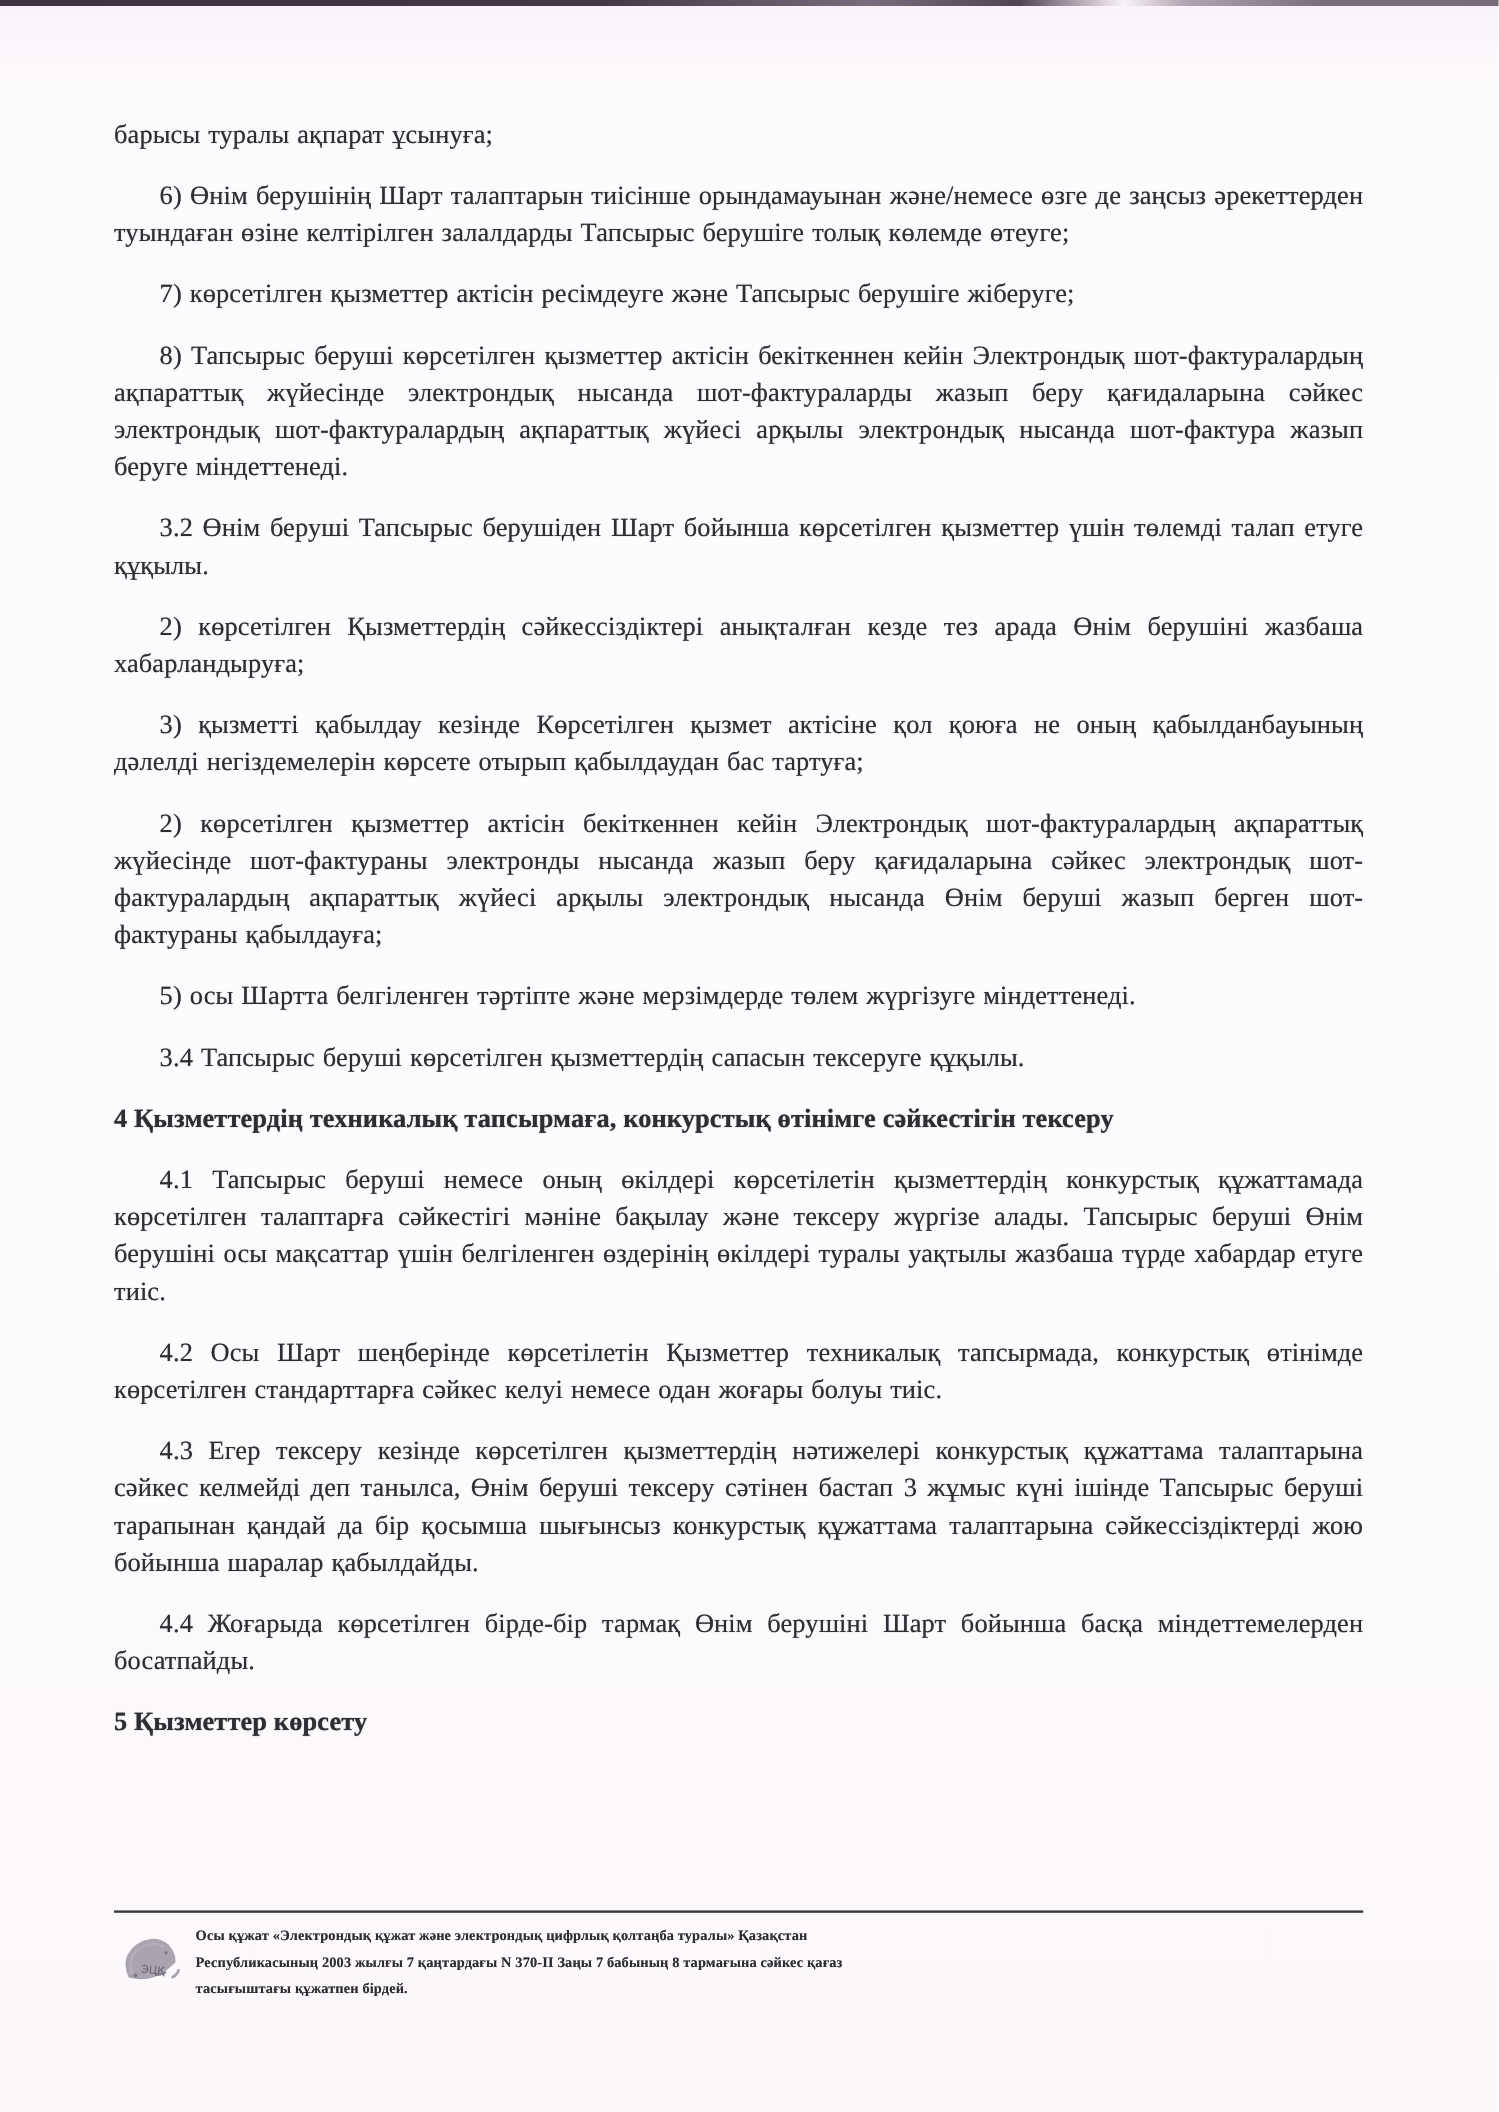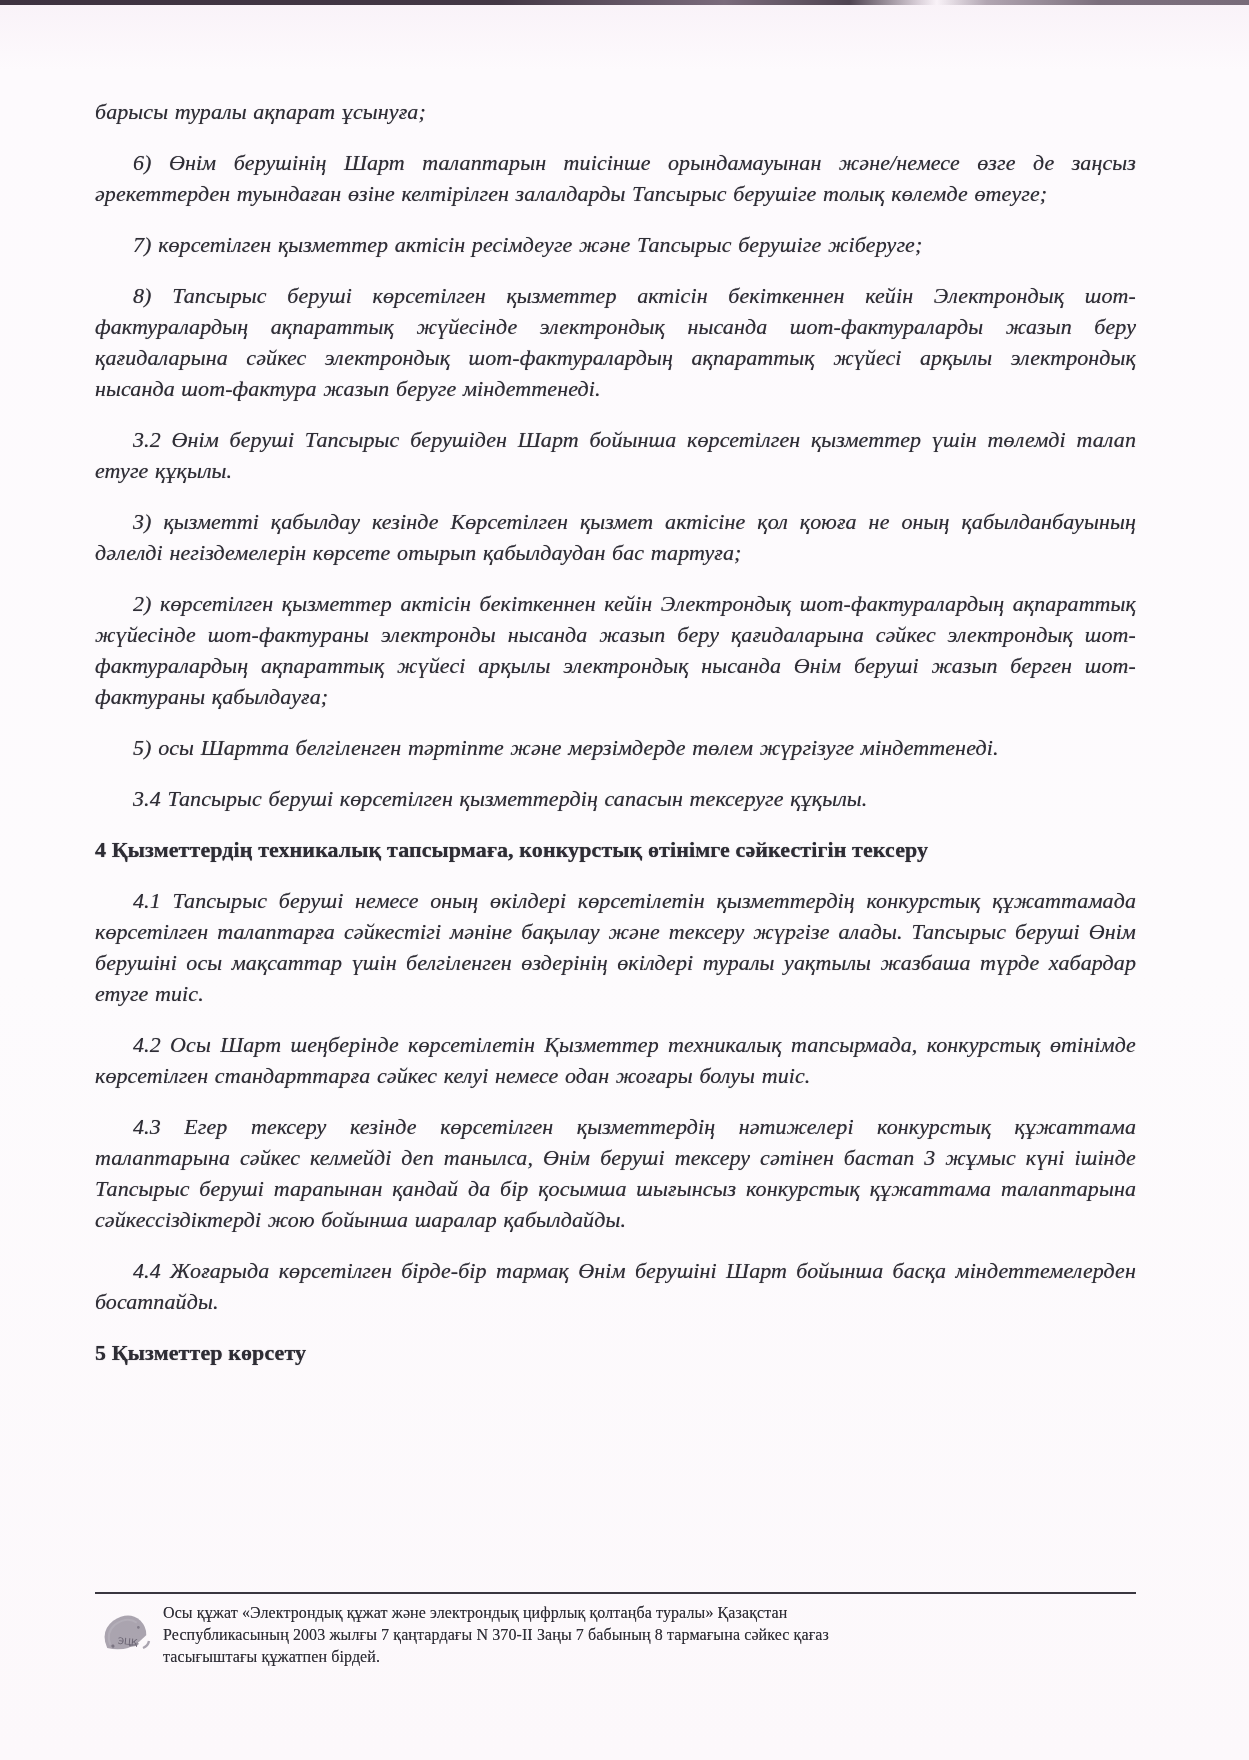--- a/index.html
+++ b/index.html
@@ -41,21 +41,20 @@
   }
   .para {
     margin: 0 0 20px 0;
     font-size: 22px;
     line-height: 31px;
     text-align: justify;
     text-indent: 38px;
     letter-spacing: 0.1px;
     word-spacing: 1px;
     text-shadow: 0 0 0.7px rgba(46,45,53,0.65);
-    font-style: italic;
   }
   .para.noindent {
     text-indent: 0;
     text-align: left;
   }
   .heading {
     margin: 0 0 20px 0;
     font-size: 22px;
     line-height: 31px;
     font-weight: 700;
@@ -83,39 +82,41 @@
   }
   .footer-icon {
     position: absolute;
     top: 10px;
     left: 2px;
     width: 56px;
     height: 52px;
   }
   .footer-text {
     margin-left: 68px;
-    font-size: 16px;
+    font-size: 12px;
     line-height: 22px;
     letter-spacing: 0.1px;
     text-shadow: 0 0 0.5px rgba(46,45,53,0.55);
+    font-weight: bold;
   }
   .footer-text div { white-space: nowrap; }
 </style>
 </head>
 <body>
 
 <div class="page">
   <div class="scan-edge"></div>
 
   <div class="content">
     <p class="para noindent">барысы туралы ақпарат ұсынуға;</p>
     <p class="para">6) Өнім берушінің Шарт талаптарын тиісінше орындамауынан және/немесе өзге де заңсыз әрекеттерден туындаған өзіне келтірілген залалдарды Тапсырыс берушіге толық көлемде өтеуге;</p>
     <p class="para">7) көрсетілген қызметтер актісін ресімдеуге және Тапсырыс берушіге жіберуге;</p>
     <p class="para">8) Тапсырыс беруші көрсетілген қызметтер актісін бекіткеннен кейін Электрондық шот-фактуралардың ақпараттық жүйесінде электрондық нысанда шот-фактураларды жазып беру қағидаларына сәйкес электрондық шот-фактуралардың ақпараттық жүйесі арқылы электрондық нысанда шот-фактура жазып беруге міндеттенеді.</p>
     <p class="para">3.2 Өнім беруші Тапсырыс берушіден Шарт бойынша көрсетілген қызметтер үшін төлемді талап етуге құқылы.</p>
+    <p class="para">2) көрсетілген Қызметтердің сәйкессіздіктері анықталған кезде тез арада Өнім берушіні жазбаша хабарландыруға;</p>
     <p class="para">3) қызметті қабылдау кезінде Көрсетілген қызмет актісіне қол қоюға не оның қабылданбауының дәлелді негіздемелерін көрсете отырып қабылдаудан бас тартуға;</p>
     <p class="para">2) көрсетілген қызметтер актісін бекіткеннен кейін Электрондық шот-фактуралардың ақпараттық жүйесінде шот-фактураны электронды нысанда жазып беру қағидаларына сәйкес электрондық шот-фактуралардың ақпараттық жүйесі арқылы электрондық нысанда Өнім беруші жазып берген шот-фактураны қабылдауға;</p>
     <p class="para">5) осы Шартта белгіленген тәртіпте және мерзімдерде төлем жүргізуге міндеттенеді.</p>
     <p class="para">3.4 Тапсырыс беруші көрсетілген қызметтердің сапасын тексеруге құқылы.</p>
     <p class="heading">4 Қызметтердің техникалық тапсырмаға, конкурстық өтінімге сәйкестігін тексеру</p>
     <p class="para">4.1 Тапсырыс беруші немесе оның өкілдері көрсетілетін қызметтердің конкурстық құжаттамада көрсетілген талаптарға сәйкестігі мәніне бақылау және тексеру жүргізе алады. Тапсырыс беруші Өнім берушіні осы мақсаттар үшін белгіленген өздерінің өкілдері туралы уақтылы жазбаша түрде хабардар етуге тиіс.</p>
     <p class="para">4.2 Осы Шарт шеңберінде көрсетілетін Қызметтер техникалық тапсырмада, конкурстық өтінімде көрсетілген стандарттарға сәйкес келуі немесе одан жоғары болуы тиіс.</p>
     <p class="para">4.3 Егер тексеру кезінде көрсетілген қызметтердің нәтижелері конкурстық құжаттама талаптарына сәйкес келмейді деп танылса, Өнім беруші тексеру сәтінен бастап 3 жұмыс күні ішінде Тапсырыс беруші тарапынан қандай да бір қосымша шығынсыз конкурстық құжаттама талаптарына сәйкессіздіктерді жою бойынша шаралар қабылдайды.</p>
     <p class="para">4.4 Жоғарыда көрсетілген бірде-бір тармақ Өнім берушіні Шарт бойынша басқа міндеттемелерден босатпайды.</p>
     <p class="heading last">5 Қызметтер көрсету</p>

